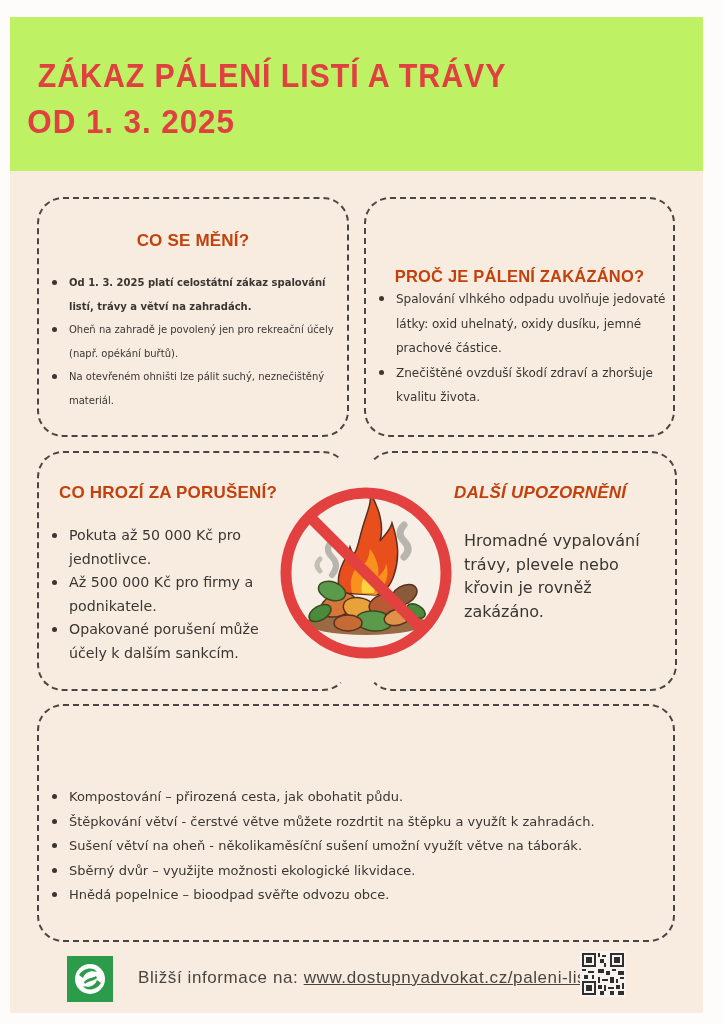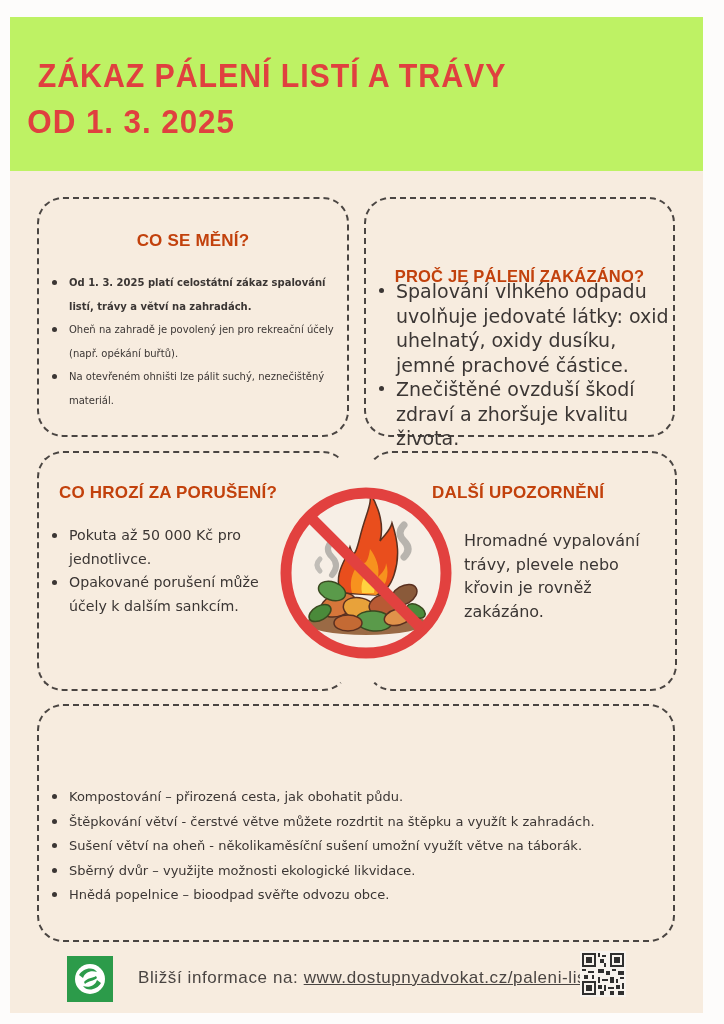--- a/index.html
+++ b/index.html
@@ -24,28 +24,28 @@
   ul.bullets li { position: relative; padding-left: 20px; }
   ul.bullets li::before { content: ""; position: absolute; left: 3px; top: 9px; width: 5px; height: 5px; border-radius: 50%; background: #3b3634; }
   ul.bullets li.bold { font-weight: bold; }
 
   .b1 { left: 27px; top: 180px; width: 312px; height: 240px; }
   .b1 .box-title { top: 32px; }
   .b1 ul { left: 10px; top: 72px; width: 300px; font-size: 10px; }
 
   .b2 { left: 354px; top: 180px; width: 311px; height: 240px; }
   .b2 .box-title { top: 32px; font-size: 16.5px; margin-top: 36px; }
-  .b2 ul { left: 10px; top: 80px; width: 296px; font-size: 19px; line-height: 24.5px; }
+  .b2 ul { left: 10px; top: 88px; width: 296px; font-size: 12px; line-height: 24.5px; }
 
   .b3 { left: 27px; top: 434px; width: 312px; height: 240px; border-right-color: transparent; }
   .b3 .box-title { top: 30px; text-align: left; left: 20px; width: auto; }
   .b3 ul { left: 10px; top: 71px; width: 230px; font-size: 14.2px; }
 
   .b4 { left: 356px; top: 434px; width: 311px; height: 240px; border-left-color: transparent; }
-  .b4 .box-title { top: 30px; text-align: center; left: 64px; width: auto; }
+  .b4 .box-title { top: 30px; text-align: center; left: 86px; width: auto; font-style: italic; }
   .b4 .para { position: absolute; left: 96px; top: 76px; width: 200px; font-size: 16px; line-height: 23.5px; color: #3b3634; }
 
   .b5 { left: 27px; top: 687px; width: 638px; height: 238px; }
   .b5 .box-title { top: 33px; }
   .b5 ul { left: 10px; top: 79px; width: 620px; font-size: 13px; line-height: 24.5px; }
 
   .nofire { position: absolute; left: 266px; top: 466px; width: 180px; height: 180px; }
 
   .footer-logo { position: absolute; left: 57px; top: 939px; width: 46px; height: 46px; background: #2c9b4a; }
   .footer-text { position: absolute; left: 128px; top: 951px; font-family: "Liberation Sans", sans-serif; font-size: 17px; color: #4a4542; letter-spacing: 0.6px; }
@@ -76,20 +76,21 @@
     <ul class="bullets">
       <li>Spalování vlhkého odpadu uvolňuje jedovaté látky: oxid uhelnatý, oxidy dusíku, jemné prachové částice.</li>
       <li>Znečištěné ovzduší škodí zdraví a zhoršuje kvalitu života.</li>
     </ul>
   </div>
 
   <div class="box b3">
     <div class="box-title">CO HROZÍ ZA PORUŠENÍ?</div>
     <ul class="bullets">
       <li>Pokuta až 50 000 Kč pro jednotlivce.</li>
+      <li>Až 500 000 Kč pro firmy a podnikatele.</li>
       <li>Opakované porušení může účely k dalším sankcím.</li>
     </ul>
   </div>
 
   <div class="box b4">
     <div class="box-title">DALŠÍ UPOZORNĚNÍ</div>
     <div class="para">Hromadné vypalování trávy, plevele nebo křovin je rovněž zakázáno.</div>
   </div>
 
   <svg class="nofire" viewBox="0 0 180 180">

